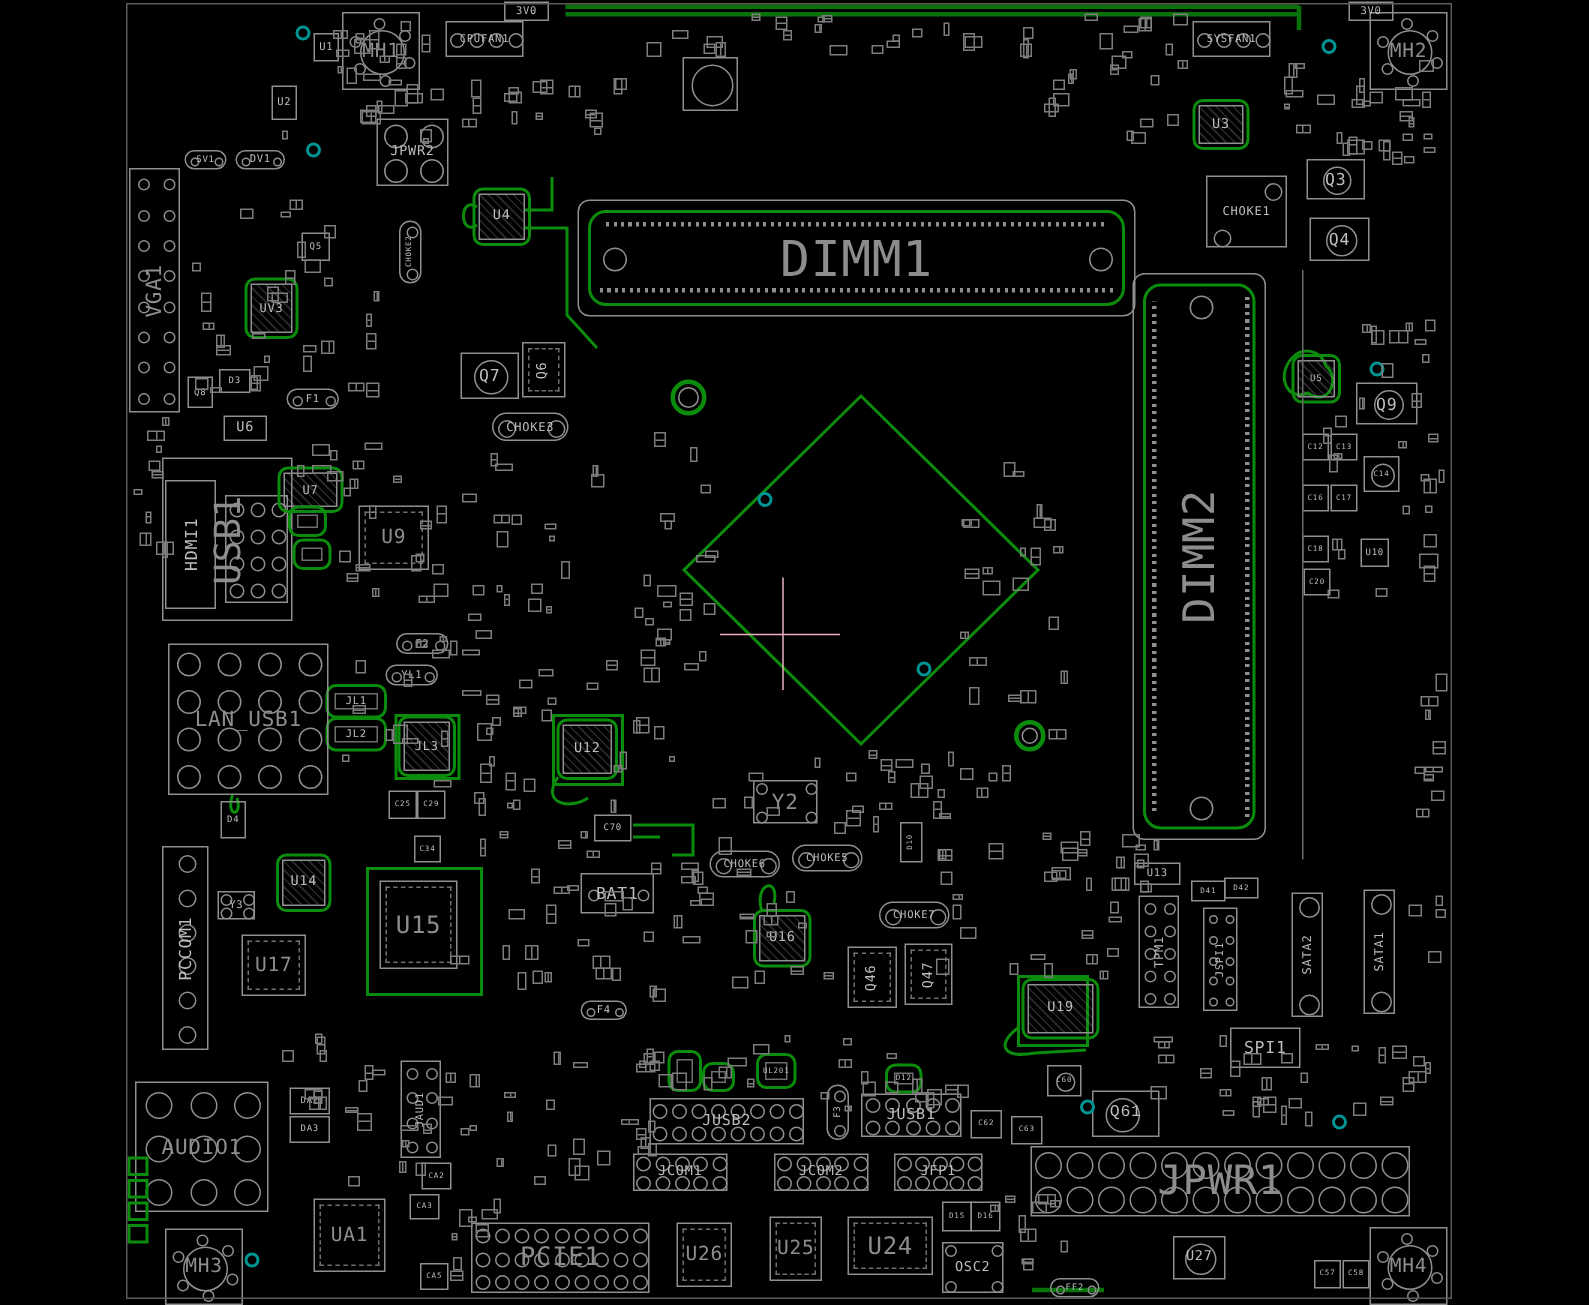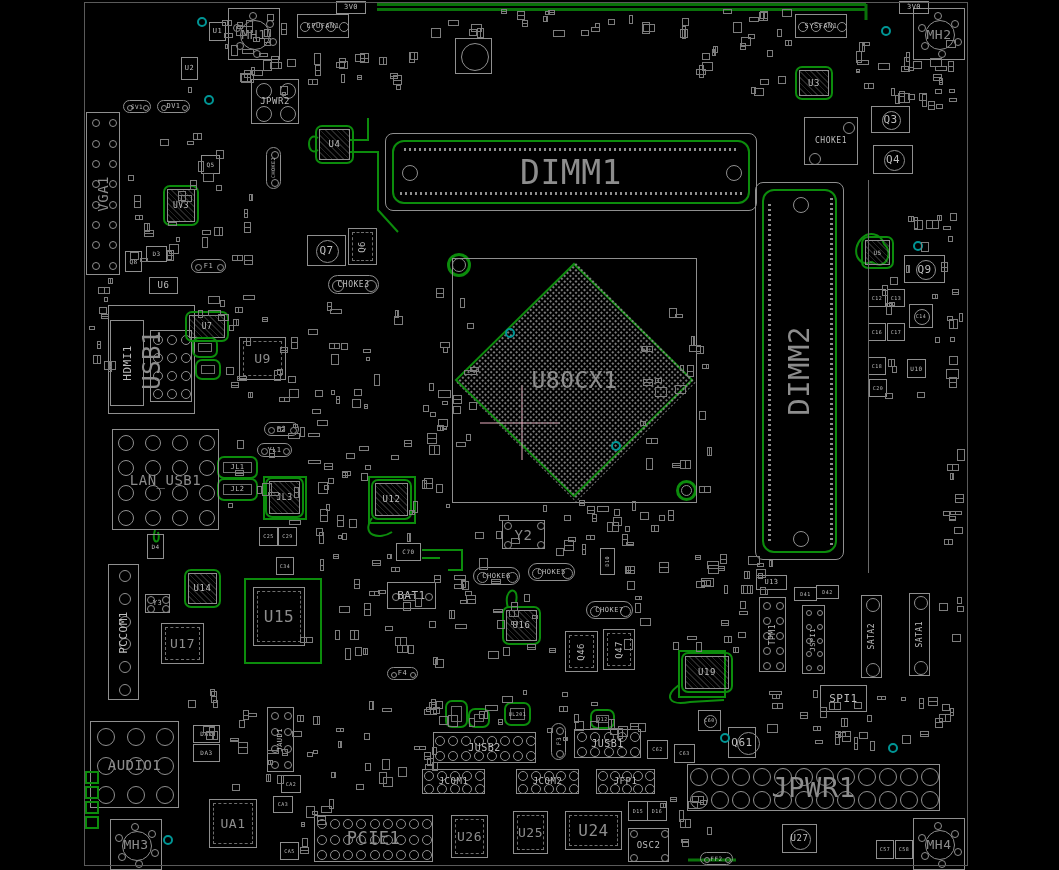--- a/index.html
+++ b/index.html
@@ -451,26 +451,20 @@
         <span>C70</span>
       </div>
     </div>
     <div class="comp" style="left: 387px; top: 582px; width: 49px; height: 27px; border: 1px solid rgb(143, 143, 143);">
       <div class="pin" style="left: 4px; top: 9.5px; width: 8px; height: 8px; border: 1px solid rgb(143, 143, 143);"></div>
       <div class="pin" style="left: 37px; top: 9.5px; width: 8px; height: 8px; border: 1px solid rgb(143, 143, 143);"></div>
       <div class="lbl" style="font-size: 11px; color: rgb(189, 189, 189);">
         <span>BAT1</span>
       </div>
     </div>
-    <div class="comp" style="left: 452px; top: 258px; width: 245px; height: 245px; border: 1px solid rgb(143, 143, 143);">
-      <div class="strip" style="left: 37.5px; top: 37.5px; width: 170px; height: 170px; transform: rotate(45deg); background-image: radial-gradient(rgb(143, 143, 143) 0.8px, transparent 1.1px); background-size: 4px 4px; opacity: 0.85;"></div>
-      <div class="lbl" style="font-size: 23px; color: rgb(141, 141, 141);">
-        <span>U80CX1</span>
-      </div>
-    </div>
     <div class="comp" style="left: 502px; top: 520px; width: 43px; height: 29px; border: 1px solid rgb(143, 143, 143);">
       <div class="pin" style="left: 1px; top: 1px; width: 8px; height: 8px; border: 1px solid rgb(143, 143, 143);"></div>
       <div class="pin" style="left: 34px; top: 1px; width: 8px; height: 8px; border: 1px solid rgb(143, 143, 143);"></div>
       <div class="pin" style="left: 1px; top: 20px; width: 8px; height: 8px; border: 1px solid rgb(143, 143, 143);"></div>
       <div class="pin" style="left: 34px; top: 20px; width: 8px; height: 8px; border: 1px solid rgb(143, 143, 143);"></div>
       <div class="lbl" style="font-size: 14px; color: rgb(141, 141, 141);">
         <span>Y2</span>
       </div>
     </div>
     <div class="comp" style="left: 473px; top: 567px; width: 47px; height: 18px; border: 1px solid rgb(143, 143, 143); border-radius: 9px;">
@@ -539,21 +533,21 @@
     <div class="comp" style="left: 647px; top: 740px; width: 21px; height: 19px; border: 1px solid rgb(143, 143, 143);">
       <div class="lbl" style="font-size: 5px; color: rgb(189, 189, 189);">
         <span>C62</span>
       </div>
     </div>
     <div class="comp" style="left: 674px; top: 744px; width: 21px; height: 19px; border: 1px solid rgb(143, 143, 143);">
       <div class="lbl" style="font-size: 5px; color: rgb(189, 189, 189);">
         <span>C63</span>
       </div>
     </div>
-    <div class="comp" style="left: 728px; top: 727px; width: 28px; height: 31px; border: 1px solid rgb(143, 143, 143);">
+    <div class="comp" style="left: 728px; top: 727px; width: 45px; height: 31px; border: 1px solid rgb(143, 143, 143); font-family: Liberation Mono, monospace;">
       <div class="pin" style="left: 8px; top: 4px; width: 23px; height: 23px; border: 1px solid rgb(143, 143, 143);"></div>
       <div class="lbl" style="font-size: 11px; color: rgb(189, 189, 189);">
         <span>Q61</span>
       </div>
     </div>
     <div class="comp" style="left: 756px; top: 575px; width: 31px; height: 15px; border: 1px solid rgb(143, 143, 143);">
       <div class="lbl" style="font-size: 7px; color: rgb(189, 189, 189);">
         <span>U13</span>
       </div>
     </div>

